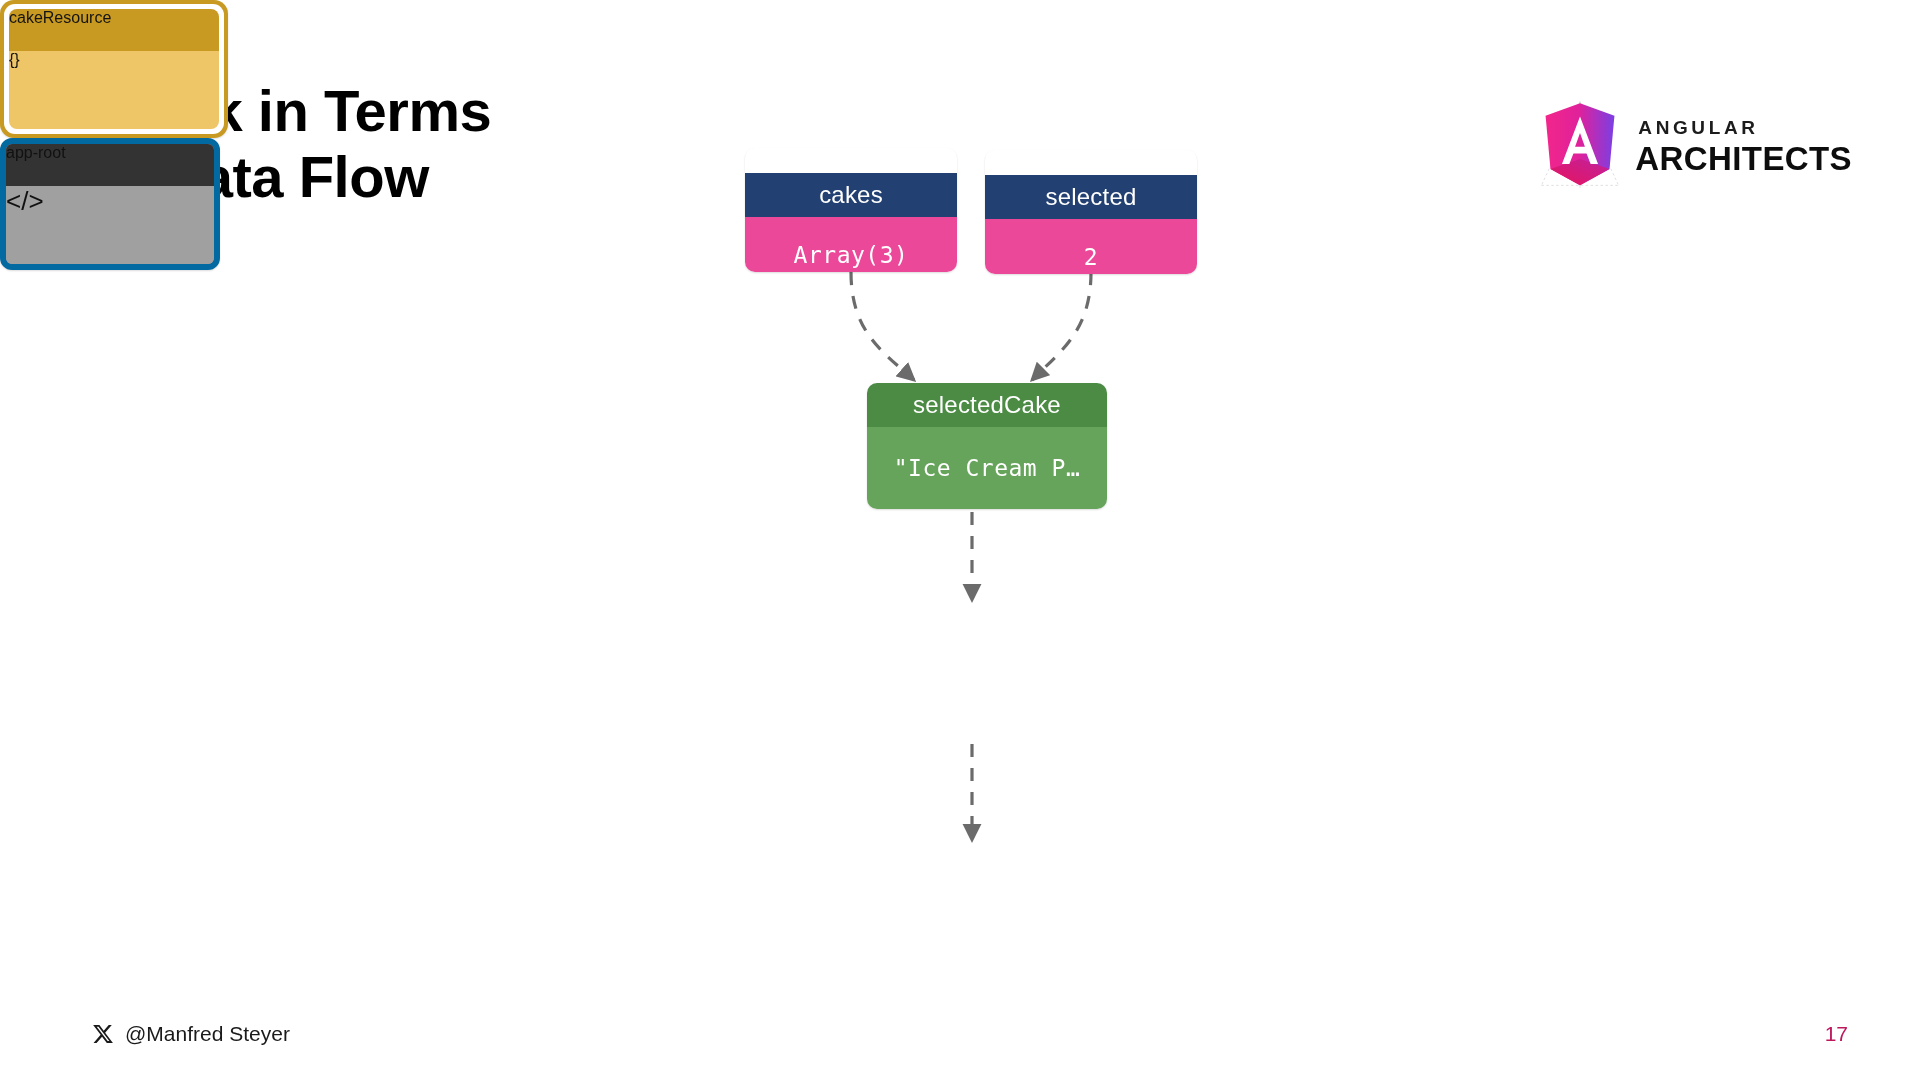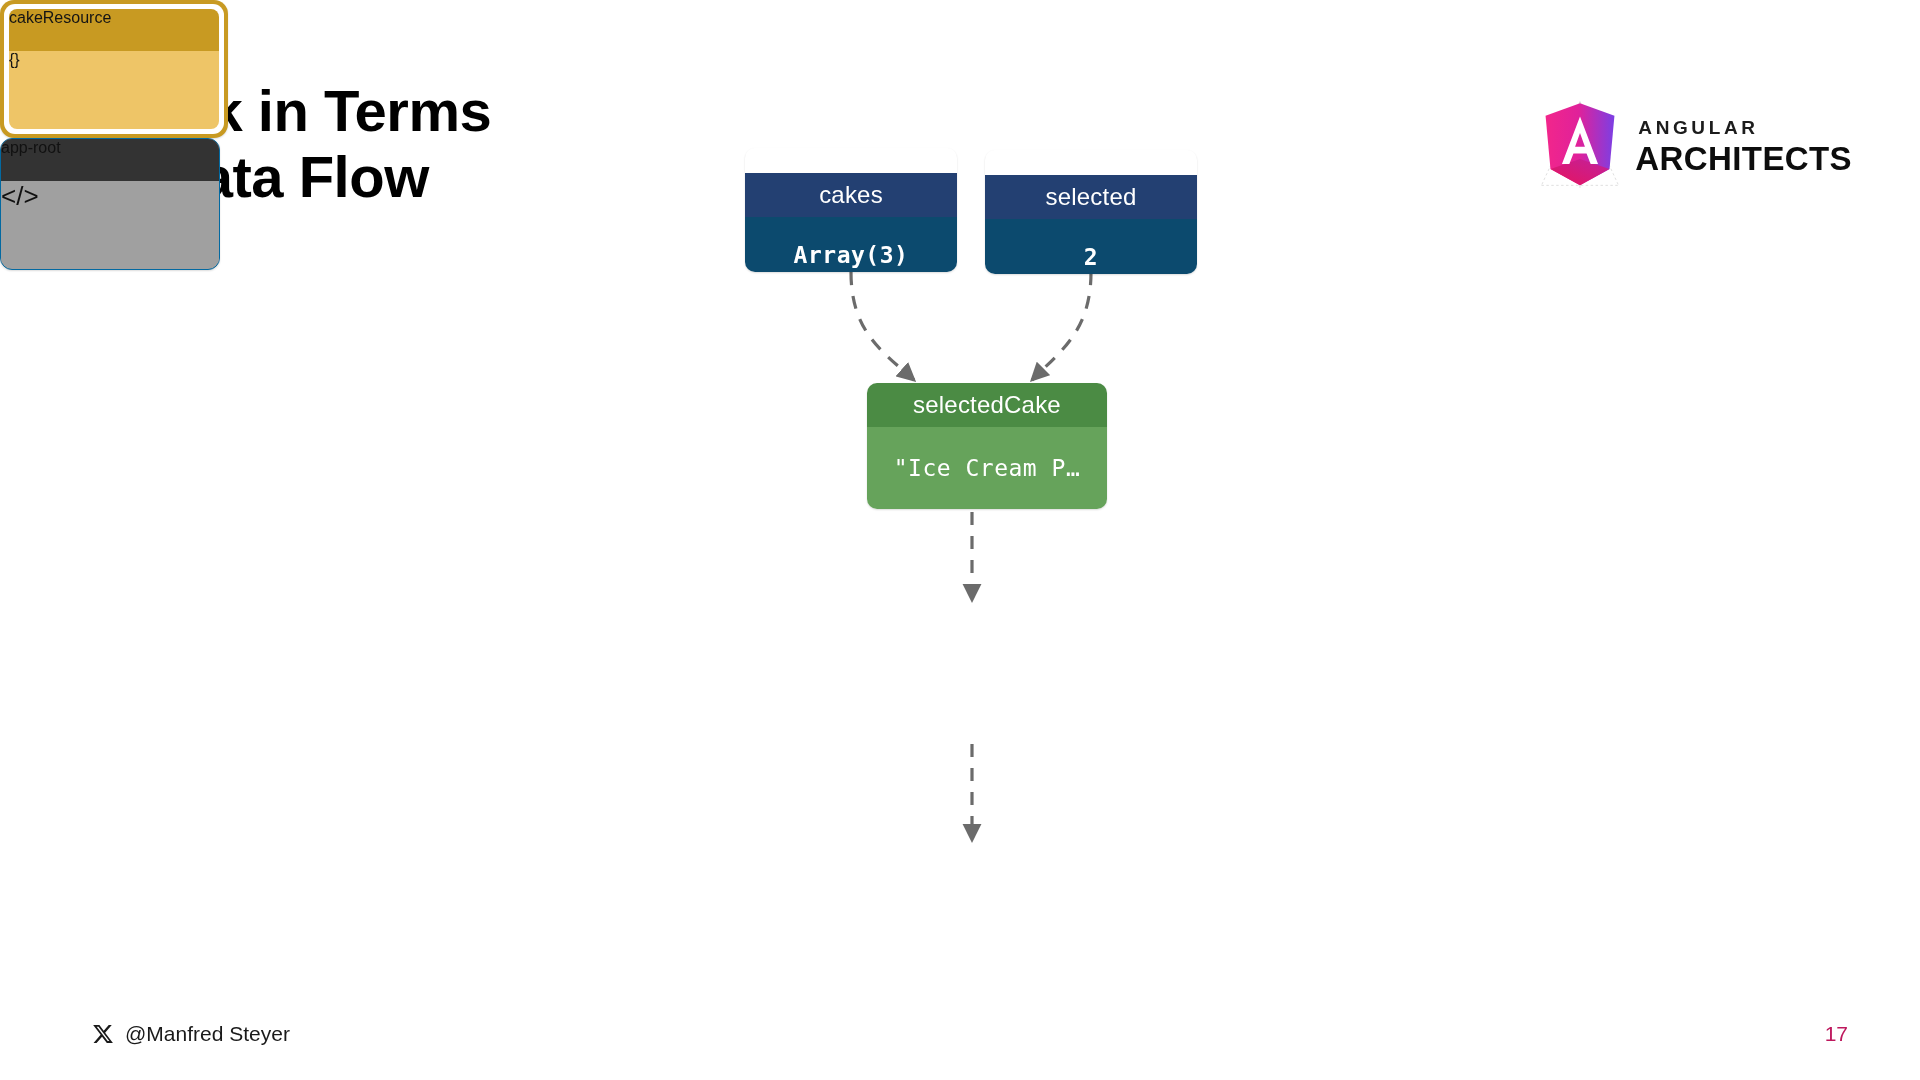--- a/index.html
+++ b/index.html
@@ -41,21 +41,21 @@
   .node .body{
     display:flex; align-items:center; justify-content:center;
     font-family:"DejaVu Sans Mono", monospace;
     font-size:23px; color:#ffffff; letter-spacing:.5px;
     padding:0 10px; white-space:nowrap; overflow:hidden;
   }
 
   
   .n-cakes, .n-selected{ width:212px; height:124px; }
   .n-cakes .hdr, .n-selected .hdr{ background:#234072;margin-top:25px; }
-  .n-cakes .body, .n-selected .body{ background:#0c4a6e; height:76px;font-weight:bold; }
+  .n-cakes .body, .n-selected .body{ background:#ec4899; height:76px; }
   .n-cakes{ left:745px; top:148px; }
   .n-selected{ left:985px; top:150px; }
 
   
   .n-selectedcake{ left:867px; top:383px; width:240px; height:126px; }
   .n-selectedcake .hdr{ background:#4b8b44; }
   .n-selectedcake .body{ background:#66a35b; height:82px; }
 
   
   .n-cakeresource{
@@ -68,21 +68,21 @@
   }
   .n-cakeresource .inner{
     width:100%; height:100%; border-radius:8px; overflow:hidden;
   }
   .n-cakeresource .hdr{ background:#c89a22; color:#141414; height:42px; }
   .n-cakeresource .body{ background:#eec567; color:#141414; height:80px; }
 
   
   .n-approot{
     left:860px; top:844px; width:220px; height:132px;
-    border:1px solid #0369a1; border-radius:12px; background:#a0a0a0;
+    border:6px solid #0369a1; border-radius:12px; background:#a0a0a0;
     overflow:hidden; box-shadow:0 1px 2px rgba(0,0,0,.14);
   }
   .n-approot .hdr{ background:#333333; height:42px; }
   .n-approot .body{ background:#a0a0a0; height:82px; font-size:26px; }
 
   
   .footer-left{
     position:absolute; left:92px; top:1022px;
     display:flex; align-items:center; gap:11px;
     font-size:21px; color:#1a1a1a;text-align:center;

